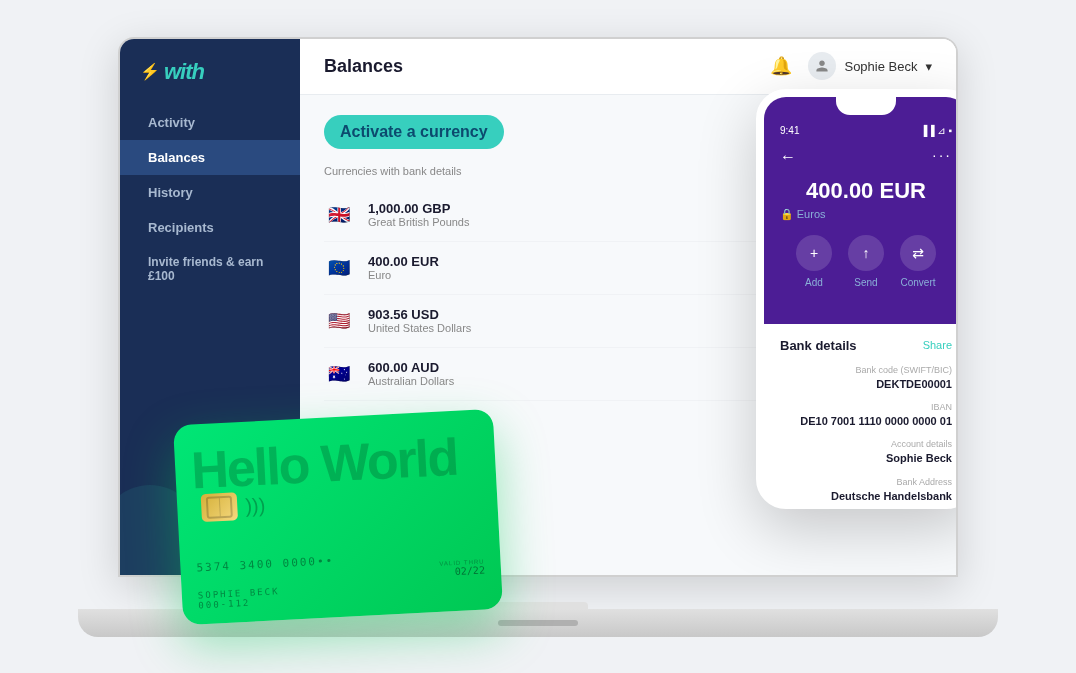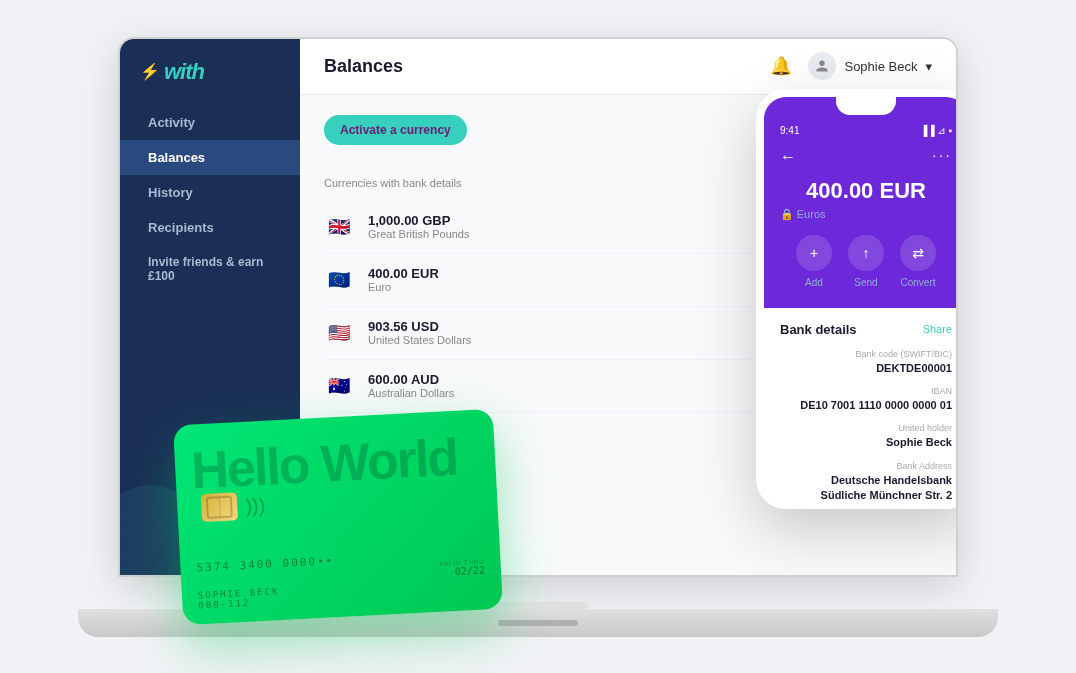--- a/index.html
+++ b/index.html
@@ -156,28 +156,28 @@
       font-size: 12px; color: #666;
     }
 
     .content-area {
       padding: 20px 24px;
       flex: 1;
       overflow: hidden;
     }
     .activate-btn {
       background: #37cfbe;
-      color: #701a75;
+      color: #0c4a6e;
       border: none;
       padding: 8px 16px;
       border-radius: 20px;
-      font-size: 12px;
+      font-size: 16px;
       font-weight: 600;
       cursor: pointer;
-      margin-bottom: 32px;
+      margin-bottom: 16px;
       display: inline-block;
     }
     .currencies-label {
       font-size: 11px;
       color: #888;
       margin-bottom: 12px;
     }
     .currency-item {
       display: flex;
       align-items: center;
@@ -222,22 +222,22 @@
     .phone-notch {
       width: 60px; height: 18px;
       background: #fff;
       border-radius: 0 0 14px 14px;
       position: absolute;
       top: 0; left: 50%;
       transform: translateX(-50%);
       z-index: 10;
     }
     .phone-top-section {
-      background: #6d28d9;
-      padding: 28px 16px 20px;
+      background: #4c1d95;
+      padding: 28px 16px 36px;
       color: #fff;
       flex-shrink: 0;
     }
     .phone-time-bar {
       display: flex;
       justify-content: space-between;
       font-size: 10px;
       color: #fff;
       margin-bottom: 10px;
     }
@@ -555,21 +555,21 @@
           <div class="bank-field-label">Bank code (SWIFT/BIC)</div>
           <div class="bank-field-value">DEKTDE00001</div>
         </div>
 
         <div class="bank-field">
           <div class="bank-field-label">IBAN</div>
           <div class="bank-field-value">DE10 7001 1110 0000 0000 01</div>
         </div>
 
         <div class="bank-field">
-          <div class="bank-field-label">United holder</div>
+          <div class="bank-field-label">Account details</div>
           <div class="bank-field-value">Sophie Beck</div>
         </div>
 
         <div class="bank-field">
           <div class="bank-field-label">Bank Address</div>
           <div class="bank-field-value" style="white-space:pre-line;">Deutsche Handelsbank
 Südliche Münchner Str. 2
 Grünwald
 82031
 Deutschland</div>

